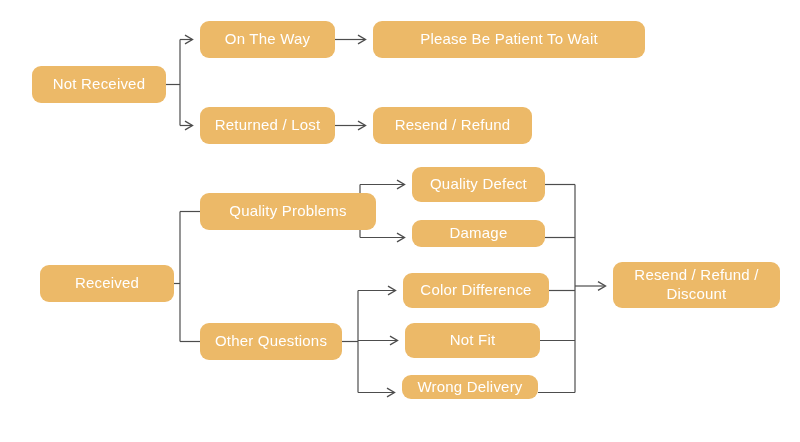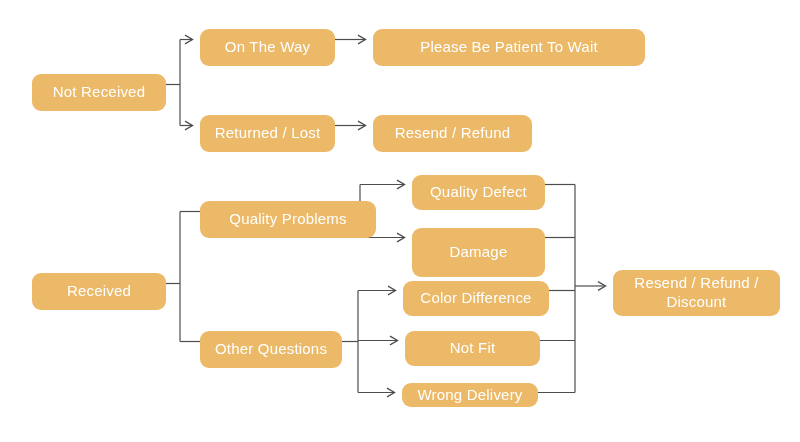--- a/index.html
+++ b/index.html
@@ -34,21 +34,20 @@
     border-radius: 9px;
     display: flex;
     align-items: center;
     justify-content: center;
     text-align: center;
     font-size: 15px;
     line-height: 1.25;
     padding: 0 6px;
     box-sizing: border-box;
     letter-spacing: 0.2px;
-    margin-top: 8px;
   }
 </style>
 </head>
 <body>
 
 <div class="canvas">
 
   <svg class="connectors" viewBox="0 0 800 442" xmlns="http://www.w3.org/2000/svg">
     <defs>
       <marker id="arrow" viewBox="0 0 10 10" refX="7.5" refY="5" markerWidth="9" markerHeight="9" orient="auto">
@@ -91,29 +90,29 @@
   <div class="node" style="left:32px; top:66px; width:134px; height:37px;">Not Received</div>
 
   <div class="node" style="left:200px; top:21px; width:135px; height:37px;">On The Way</div>
 
   <div class="node" style="left:373px; top:21px; width:272px; height:37px;">Please Be Patient To Wait</div>
 
   <div class="node" style="left:200px; top:107px; width:135px; height:37px;">Returned / Lost</div>
 
   <div class="node" style="left:373px; top:107px; width:159px; height:37px;">Resend / Refund</div>
 
-  <div class="node" style="left:32px; top:265px; width:134px; height:37px;">Received</div>
+  <div class="node" style="left:40px; top:265px; width:134px; height:37px;">Received</div>
 
   <div class="node" style="left:200px; top:193px; width:176px; height:37px;">Quality Problems</div>
 
   <div class="node" style="left:200px; top:323px; width:142px; height:37px;">Other Questions</div>
 
   <div class="node" style="left:412px; top:167px; width:133px; height:35px;">Quality Defect</div>
 
-  <div class="node" style="left:412px; top:220px; width:133px; height:49px;">Damage</div>
+  <div class="node" style="left:412px; top:220px; width:133px; height:27px;">Damage</div>
 
   <div class="node" style="left:403px; top:273px; width:146px; height:35px;">Color Difference</div>
 
   <div class="node" style="left:405px; top:323px; width:135px; height:35px;">Not Fit</div>
 
   <div class="node" style="left:402px; top:375px; width:136px; height:24px;">Wrong Delivery</div>
 
   <div class="node" style="left:613px; top:262px; width:167px; height:46px; padding:0 6px;">Resend / Refund / Discount</div>
 
 </div>

